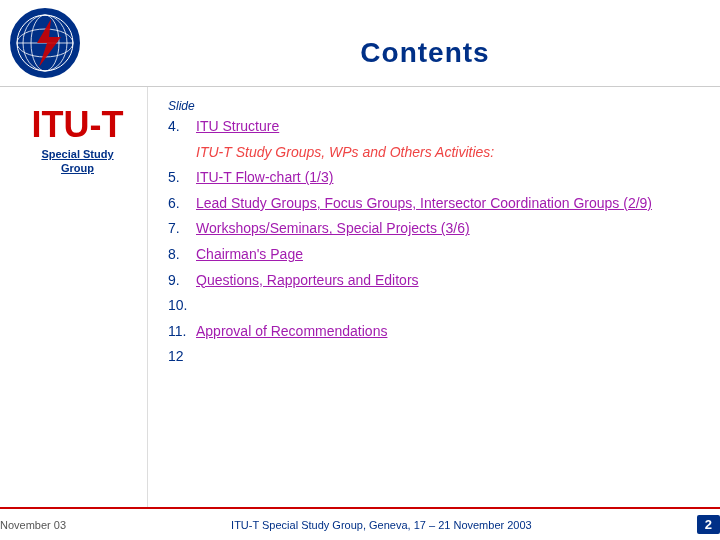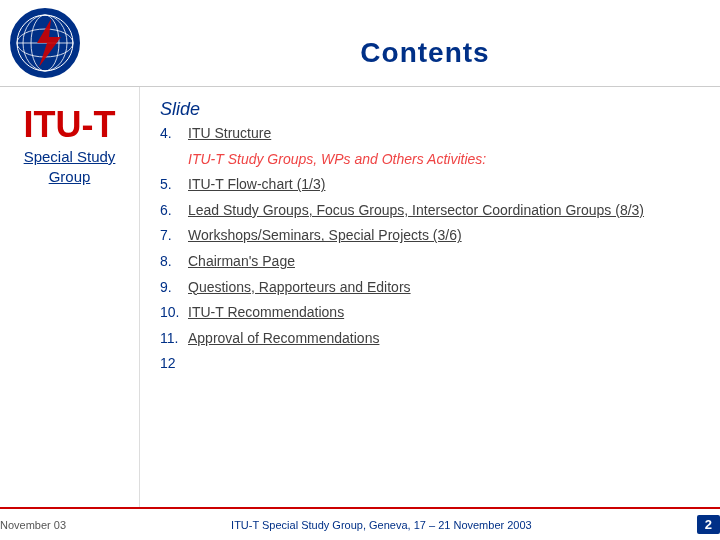--- a/index.html
+++ b/index.html
@@ -57,20 +57,21 @@
       font-weight: bold;
       color: #003087;
       letter-spacing: 1px;
       margin-top: 20px;
     }
 
     
     .body-area {
       display: flex;
       flex: 1;
+      margin-left: 8px;
     }
 
     .sidebar {
       width: 140px;
       background: #fff;
       display: flex;
       flex-direction: column;
       align-items: center;
       padding-top: 20px;
       border-right: 1px solid #ddd;
@@ -81,38 +82,38 @@
       font-weight: bold;
       color: #003087;
       line-height: 1;
     }
 
     .sidebar-logo-text span {
       color: #CC0000;
     }
 
     .sidebar-subtitle {
-      font-size: 15px;
-      font-weight: normal;
+      font-size: 11px;
+      font-weight: bold;
       color: #003087;
       text-align: center;
       margin-top: 4px;
       line-height: 1.3;
       text-decoration: underline;
     }
 
     
     .main-content {
       flex: 1;
       padding: 12px 24px 10px 20px;
       overflow: hidden;
     }
 
     .slide-label {
-      font-size: 18px;
+      font-size: 12px;
       color: #003087;
       margin-bottom: 4px;
       font-style: italic;
     }
 
     .contents-list {
       list-style: none;
     }
 
     .contents-list li {
@@ -124,21 +125,21 @@
     }
 
     .contents-list li .num {
       min-width: 28px;
       font-weight: normal;
       color: #003087;
     }
 
     .contents-list li .item-text {
       text-decoration: underline;
-      color: #404040;
+      color: #a21caf;
       cursor: pointer;
     }
 
     .contents-list li .item-text.italic {
       font-style: italic;
       text-decoration: none;
       color: #ef4444;
     }
 
     
@@ -220,37 +221,36 @@
         <li>
           <span class="num"></span>
           <span class="item-text italic">ITU-T Study Groups, WPs and Others Activities:</span>
         </li>
         <li>
           <span class="num">5.</span>
           <span class="item-text">ITU-T Flow-chart (1/3)</span>
         </li>
         <li>
           <span class="num">6.</span>
-          <span class="item-text">Lead Study Groups, Focus Groups, Intersector Coordination Groups (8/3)</span>
+          <span class="item-text">Lead Study Groups, Focus Groups, Intersector Coordination Groups (2/9)</span>
         </li>
         <li>
           <span class="num">7.</span>
           <span class="item-text">Workshops/Seminars, Special Projects (3/6)</span>
         </li>
         <li>
           <span class="num">8.</span>
           <span class="item-text">Chairman's Page</span>
         </li>
         <li>
           <span class="num">9.</span>
           <span class="item-text">Questions, Rapporteurs and Editors</span>
         </li>
         <li>
           <span class="num">10.</span>
-          <span class="item-text">ITU-T Recommendations</span>
         </li>
         <li>
           <span class="num">11.</span>
           <span class="item-text">Approval of Recommendations</span>
         </li>
         <li>
           <span class="num">12</span>
         </li>
       </ul>
   </div>

